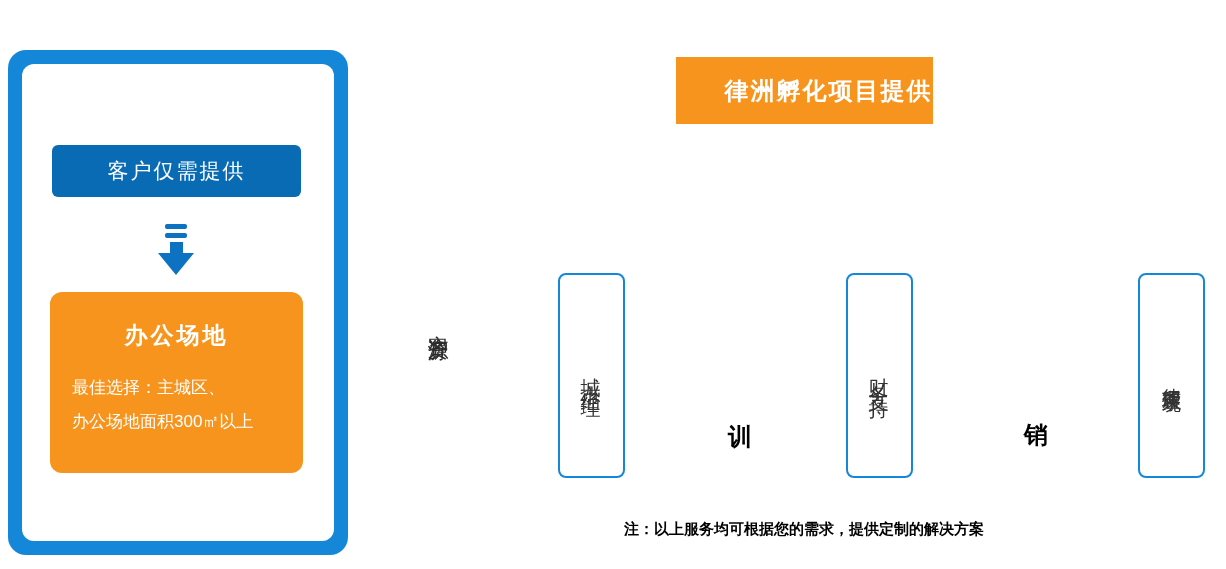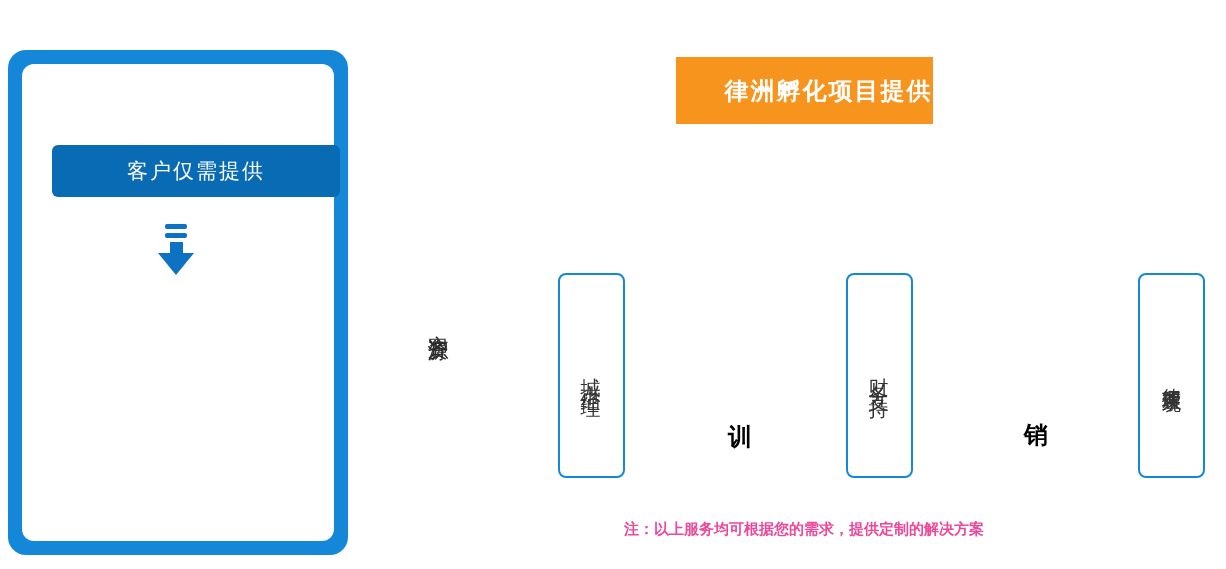--- a/index.html
+++ b/index.html
@@ -5,21 +5,21 @@
   * { margin:0; padding:0; box-sizing:border-box; }
   html,body { background:#ffffff; }
   body { font-family:"Liberation Sans","DejaVu Sans",sans-serif; }
   .canvas { position:relative; width:1226px; height:569px; background:#ffffff; overflow:hidden; }
 
   
   .card-frame { position:absolute; left:8px; top:50px; width:340px; height:505px;
                 background:#1587D8; border-radius:18px; }
   .card-inner { position:absolute; left:14px; top:14px; right:14px; bottom:14px;
                 background:#ffffff; border-radius:12px; }
-  .card-header { position:absolute; left:52px; top:145px; width:288px; height:52px;
+  .card-header { position:absolute; left:52px; top:145px; width:249px; height:52px;
                  background:#0A6BB5; border-radius:6px; color:#ffffff; font-size:21px;
                  letter-spacing:2px; display:flex; align-items:center; justify-content:center; }
 
   .arrow { position:absolute; left:156px; top:224px; width:40px;
            display:flex; flex-direction:column; align-items:center; }
   .arrow .dash { width:22px; height:5px; background:#0E72C2; border-radius:2px; margin-bottom:4px; }
   .arrow .stem { width:13px; height:11px; background:#0E72C2; }
   .arrow .head { width:0; height:0; border-left:18px solid transparent;
                  border-right:18px solid transparent; border-top:22px solid #0E72C2; }
 
@@ -44,40 +44,47 @@
   #sb-1 { left:846px; }
   #sb-2 { left:1138px; }
 
   
   .vtext { position:absolute; writing-mode:vertical-rl; text-orientation:upright; }
   #vt-0 { left:424px; top:318px; font-size:21px; letter-spacing:2px; color:#2c2c2c; }
   #vt-1 { left:724px; top:404px; font-size:24px; font-weight:bold; color:#000000; }
   #vt-2 { left:1020px; top:404px; font-size:24px; font-weight:bold; color:#000000; }
 
   .footnote { position:absolute; left:598px; top:520px; width:412px; text-align:center;
-              font-size:15px; font-weight:bold; color:#ec4899; }
+              font-size:15px; font-weight:bold; color:#000000; }
 </style>
 </head>
 <body>
 
 <div class="canvas">
 
   <div class="card-frame">
     <div class="card-inner"></div>
   </div>
 
   <div class="card-header">客户仅需提供</div>
 
   <div class="arrow">
     <div class="dash"></div>
     <div class="dash"></div>
     <div class="stem"></div>
     <div class="head"></div>
   </div>
 
+  <div class="office-box">
+    <div class="office-title">办公场地</div>
+    <div class="office-lines">
+      <div>最佳选择：主城区、</div>
+      <div>办公场地面积300㎡以上</div>
+    </div>
+  </div>
 
   <div class="banner">律洲孵化项目提供</div>
 
   <div class="vbox" id="sb-0">
     <span>城市经理</span>
   </div>
   <div class="vbox" id="sb-1">
     <span>财务支持</span>
   </div>
   <div class="vbox long" id="sb-2">

